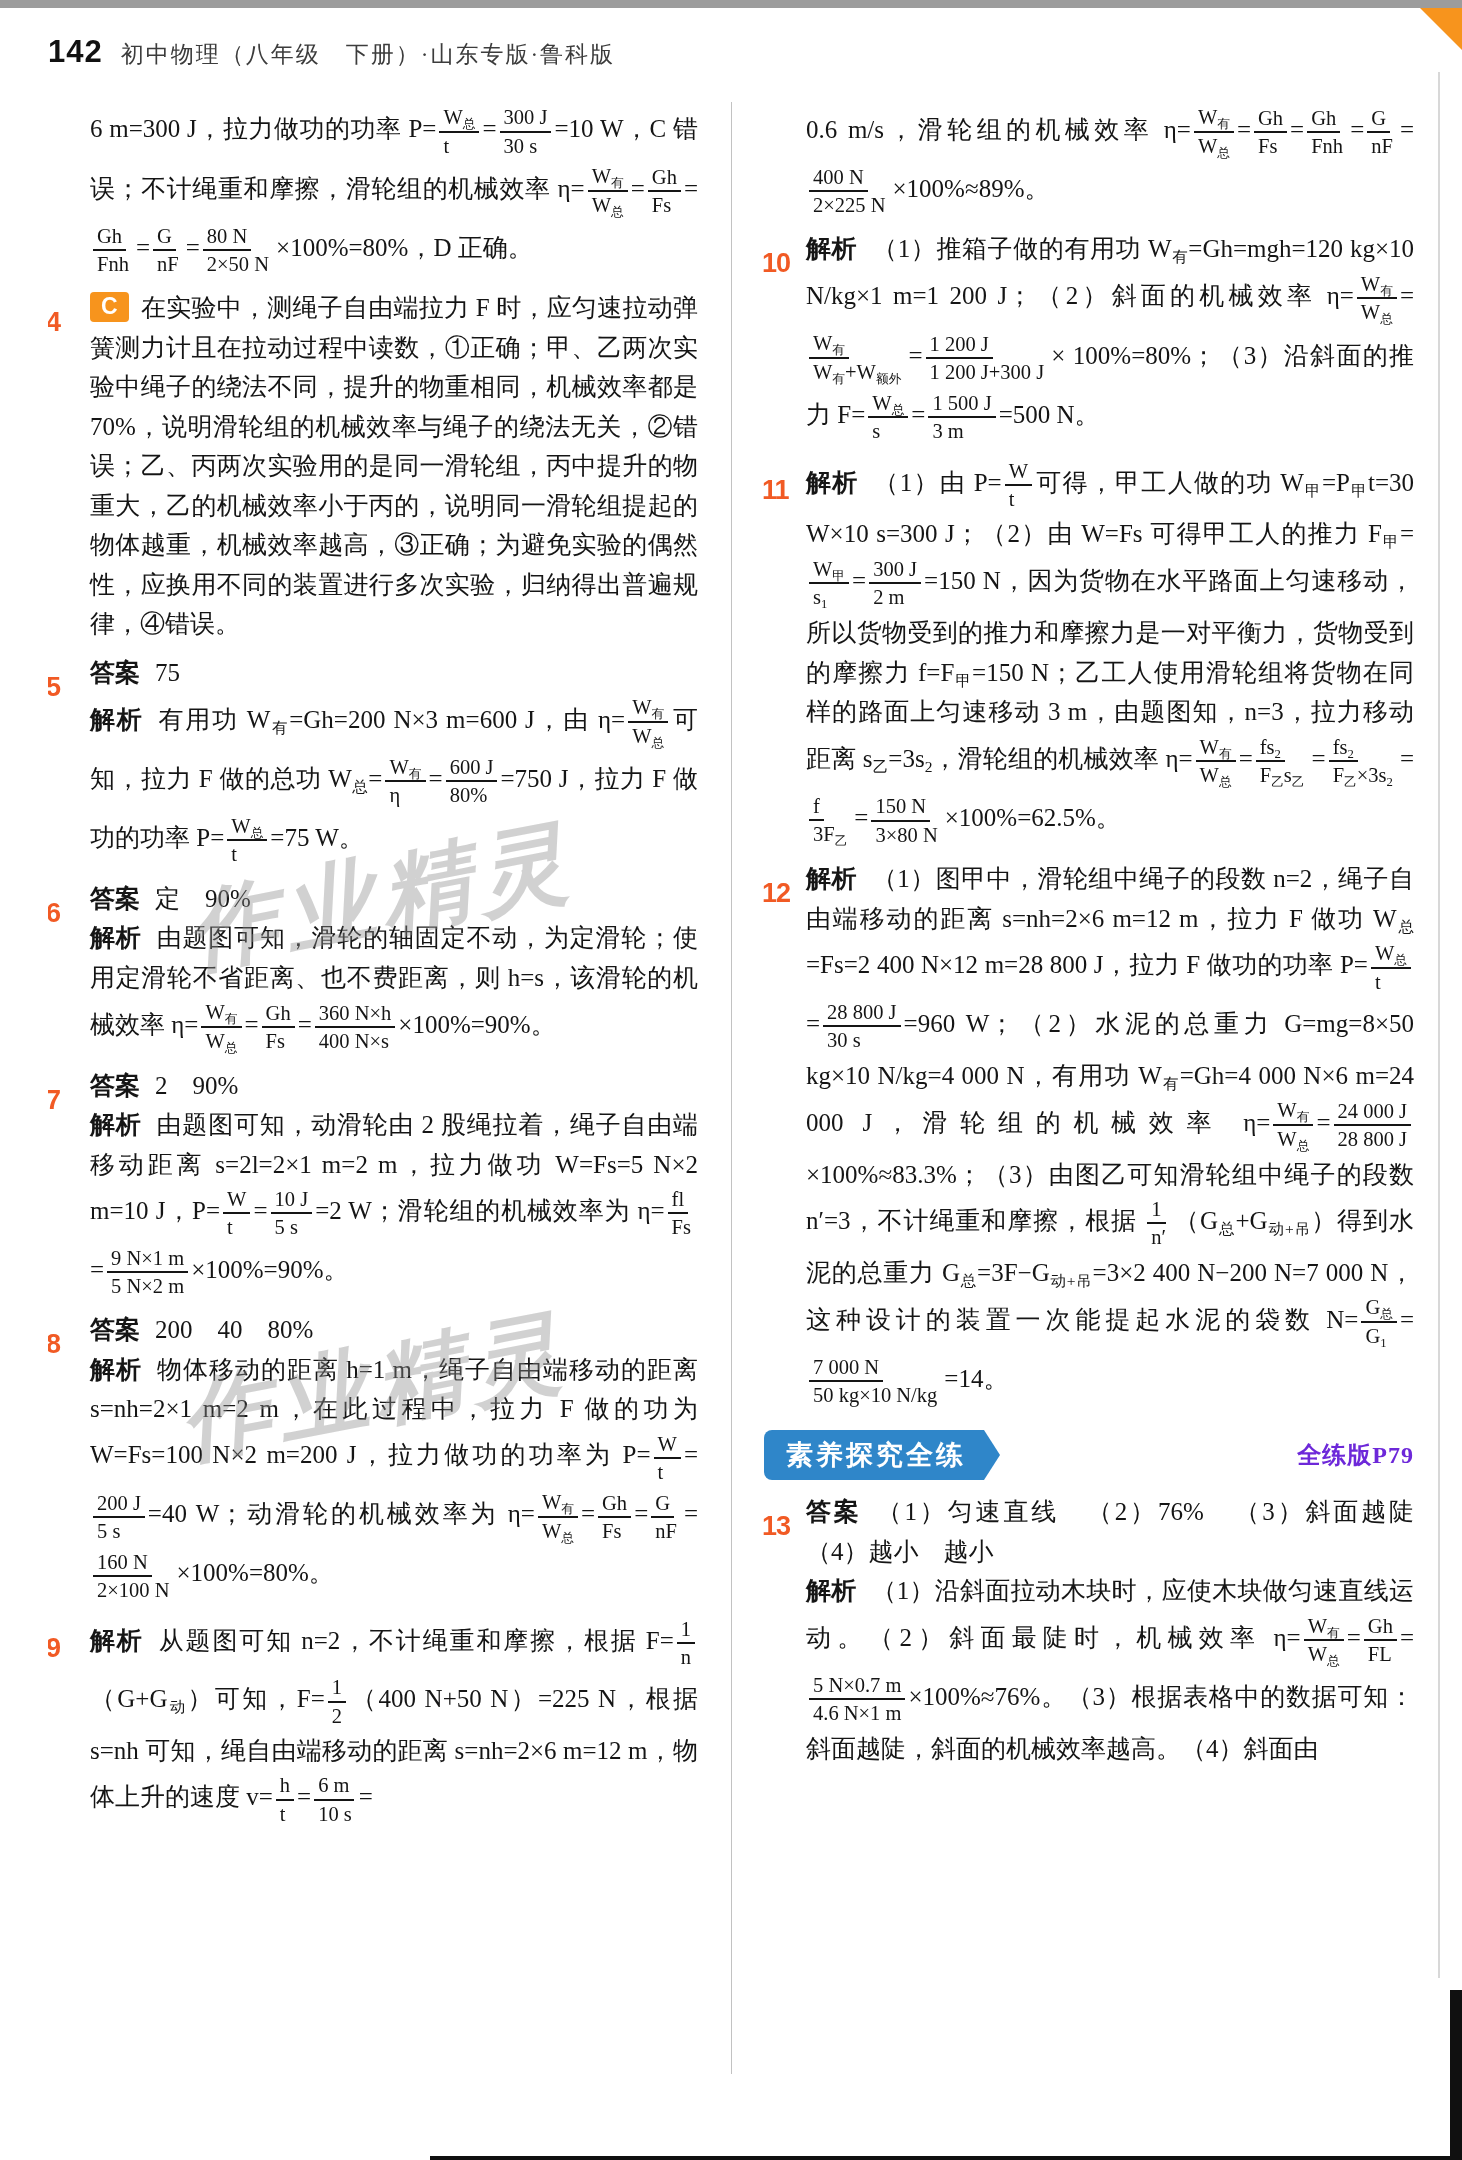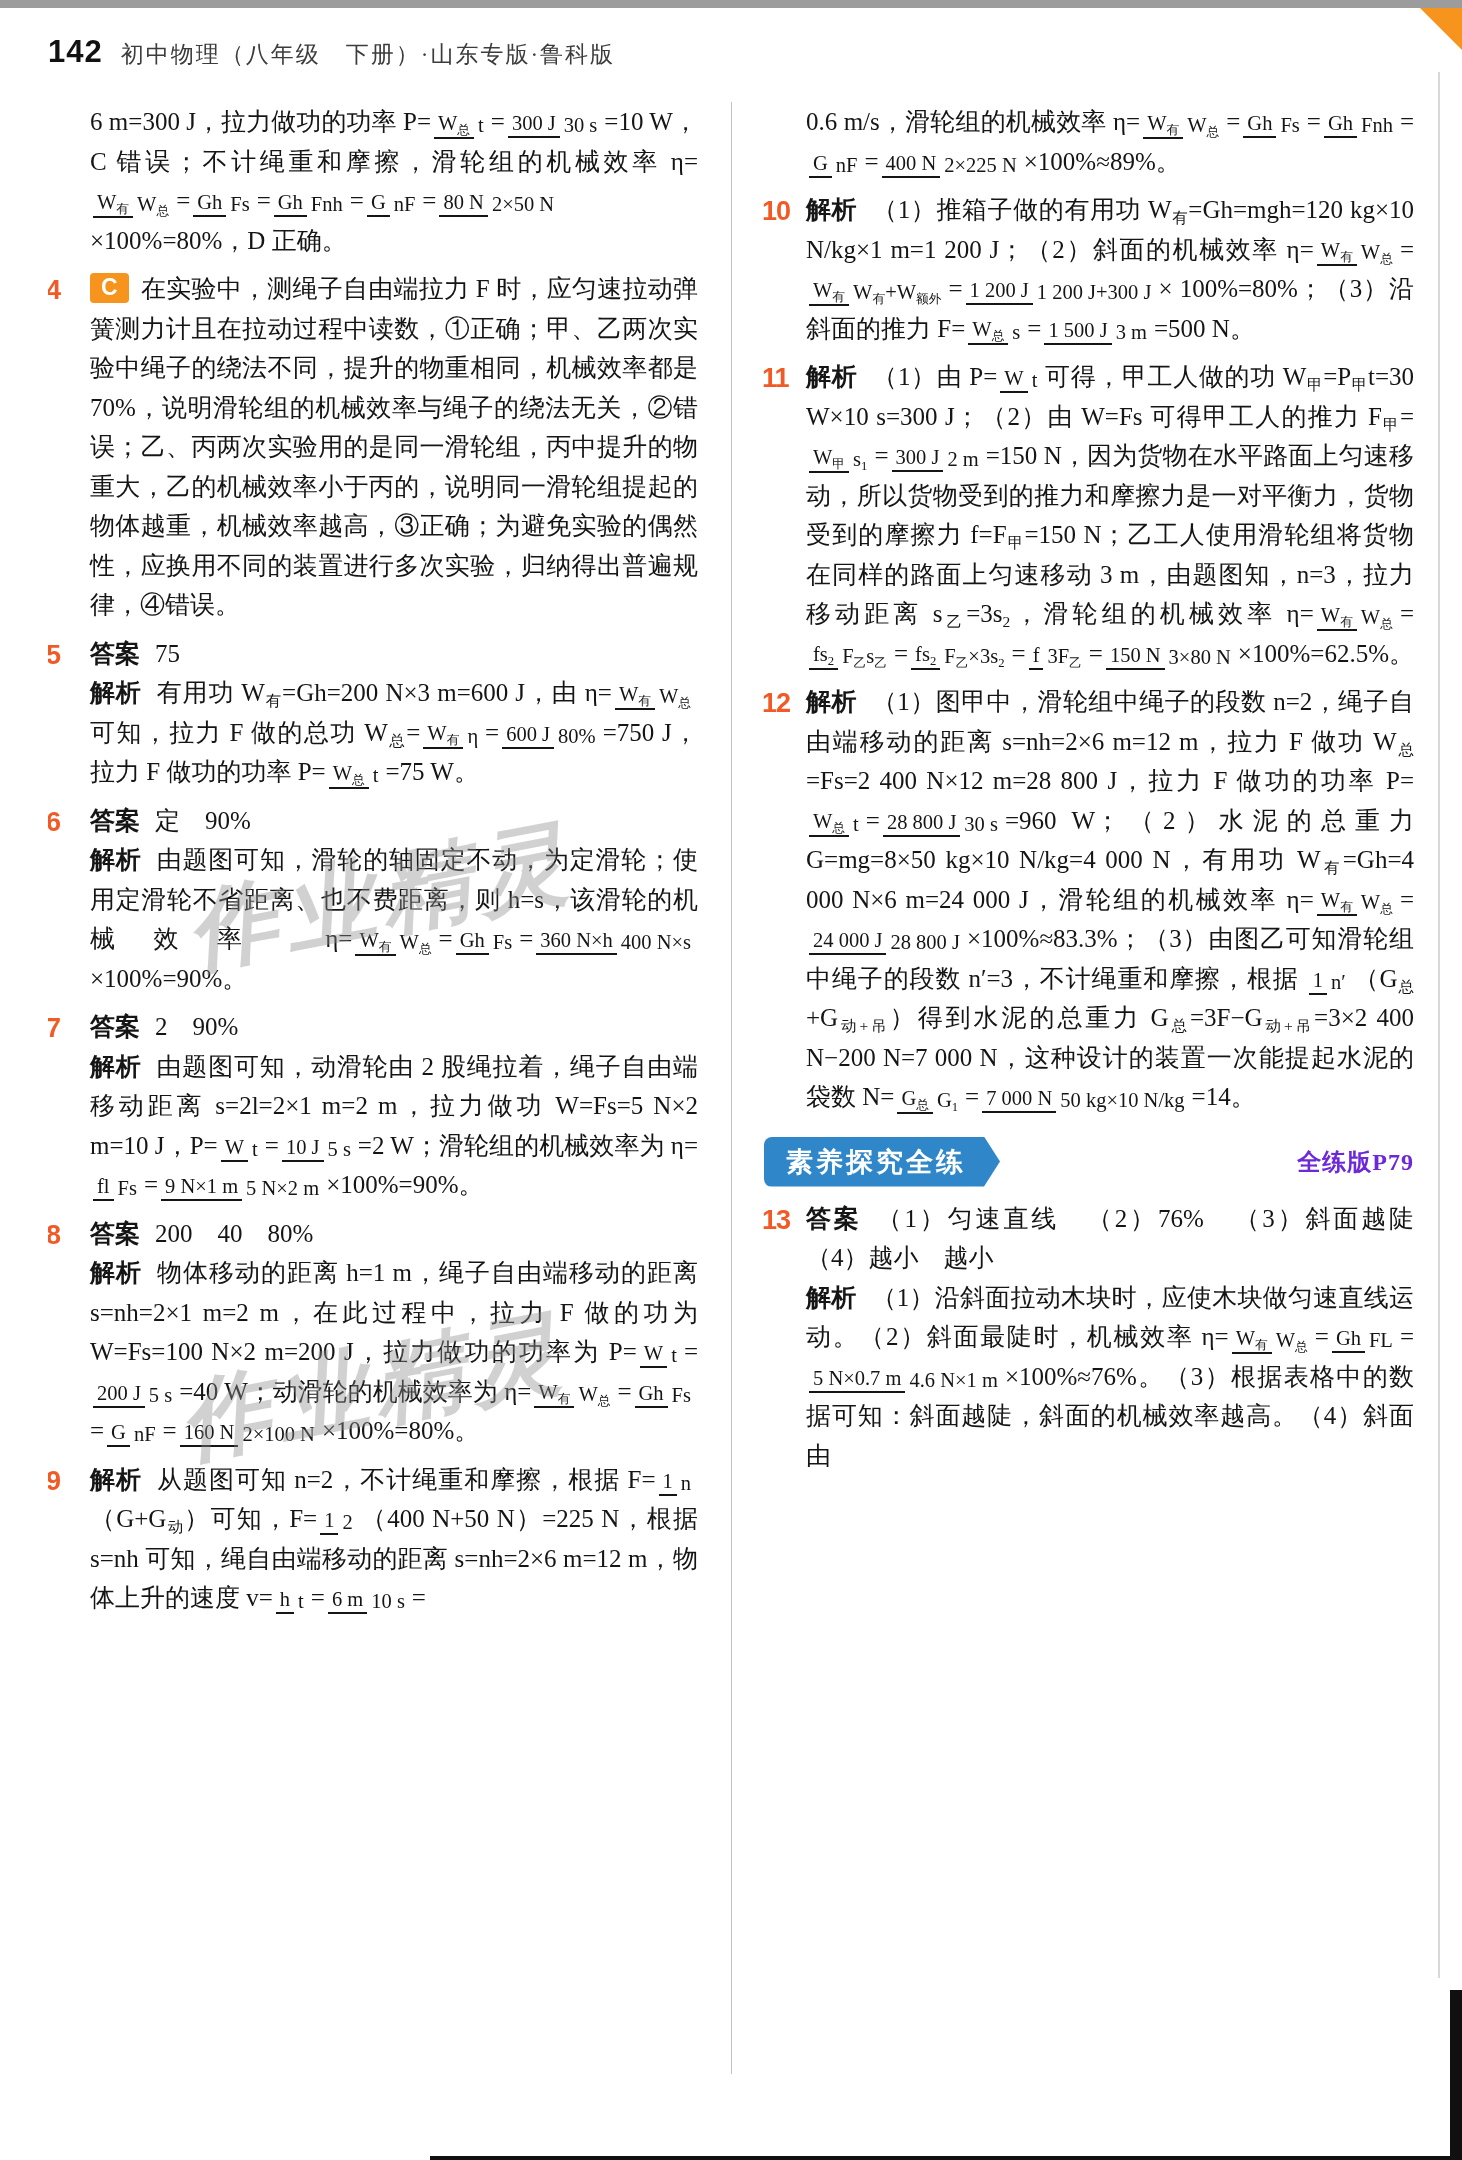--- a/index.html
+++ b/index.html
@@ -16,26 +16,26 @@
   .corner{position:absolute;top:0;right:0;width:0;height:0;
     border-top:42px solid #f7941d;border-left:42px solid transparent;z-index:3}
   .page-edge-line{position:absolute;top:64px;bottom:190px;right:22px;width:2px;background:#d8d8d8}
   
   .columns{position:absolute;top:94px;left:48px;right:48px;bottom:14px;display:flex;gap:66px;overflow:hidden}
   .divider{position:absolute;top:0;bottom:80px;left:50%;width:1px;background:#c2c2c2}
   .col{flex:1 1 0;min-width:0}
   
   .block{position:relative;margin:9px 0 9px 42px;text-align:justify;font-size:25px;line-height:1.58}
   .block.first{margin-top:0}
-  .num{position:absolute;left:-44px;top:0;font-family:"Liberation Sans",sans-serif;
+  .num{position:absolute;left:-44px;top:13px;font-family:"Liberation Sans",sans-serif;
     font-weight:700;font-size:27px;color:#f15a24;letter-spacing:-1px}
   .plabel{font-weight:700;margin-right:15px}
   .badge{display:inline-block;background:#f7941d;color:#fff;font-family:"Liberation Sans",sans-serif;
     font-weight:700;font-size:23px;line-height:1.3;padding:0 11px;border-radius:4px;margin-right:12px;vertical-align:2px}
-  .frac{display:inline-flex;flex-direction:row;align-items:flex-end;vertical-align:middle;
+  .frac{display:inline-flex;flex-direction:column;align-items:flex-start;vertical-align:middle;
     margin:2px 3px;font-size:0.82em;line-height:1.28;text-align:center}
   .frac .fn{border-bottom:2px solid currentColor;padding:0 4px}
   .frac .fd{padding:0 4px}
   sub{font-size:0.62em;vertical-align:-0.32em;line-height:1}
   
   .banner-row{display:flex;align-items:center;justify-content:space-between;margin:20px 0 12px 0}
   .banner-pill{background:#2f86c9;color:#fff;font-weight:700;font-size:27px;letter-spacing:3px;
     font-family:Liberation Mono, monospace;padding:7px 34px 7px 22px;
     clip-path:polygon(0 0,calc(100% - 16px) 0,100% 50%,calc(100% - 16px) 100%,0 100%);
     border-radius:8px 0 0 8px}

